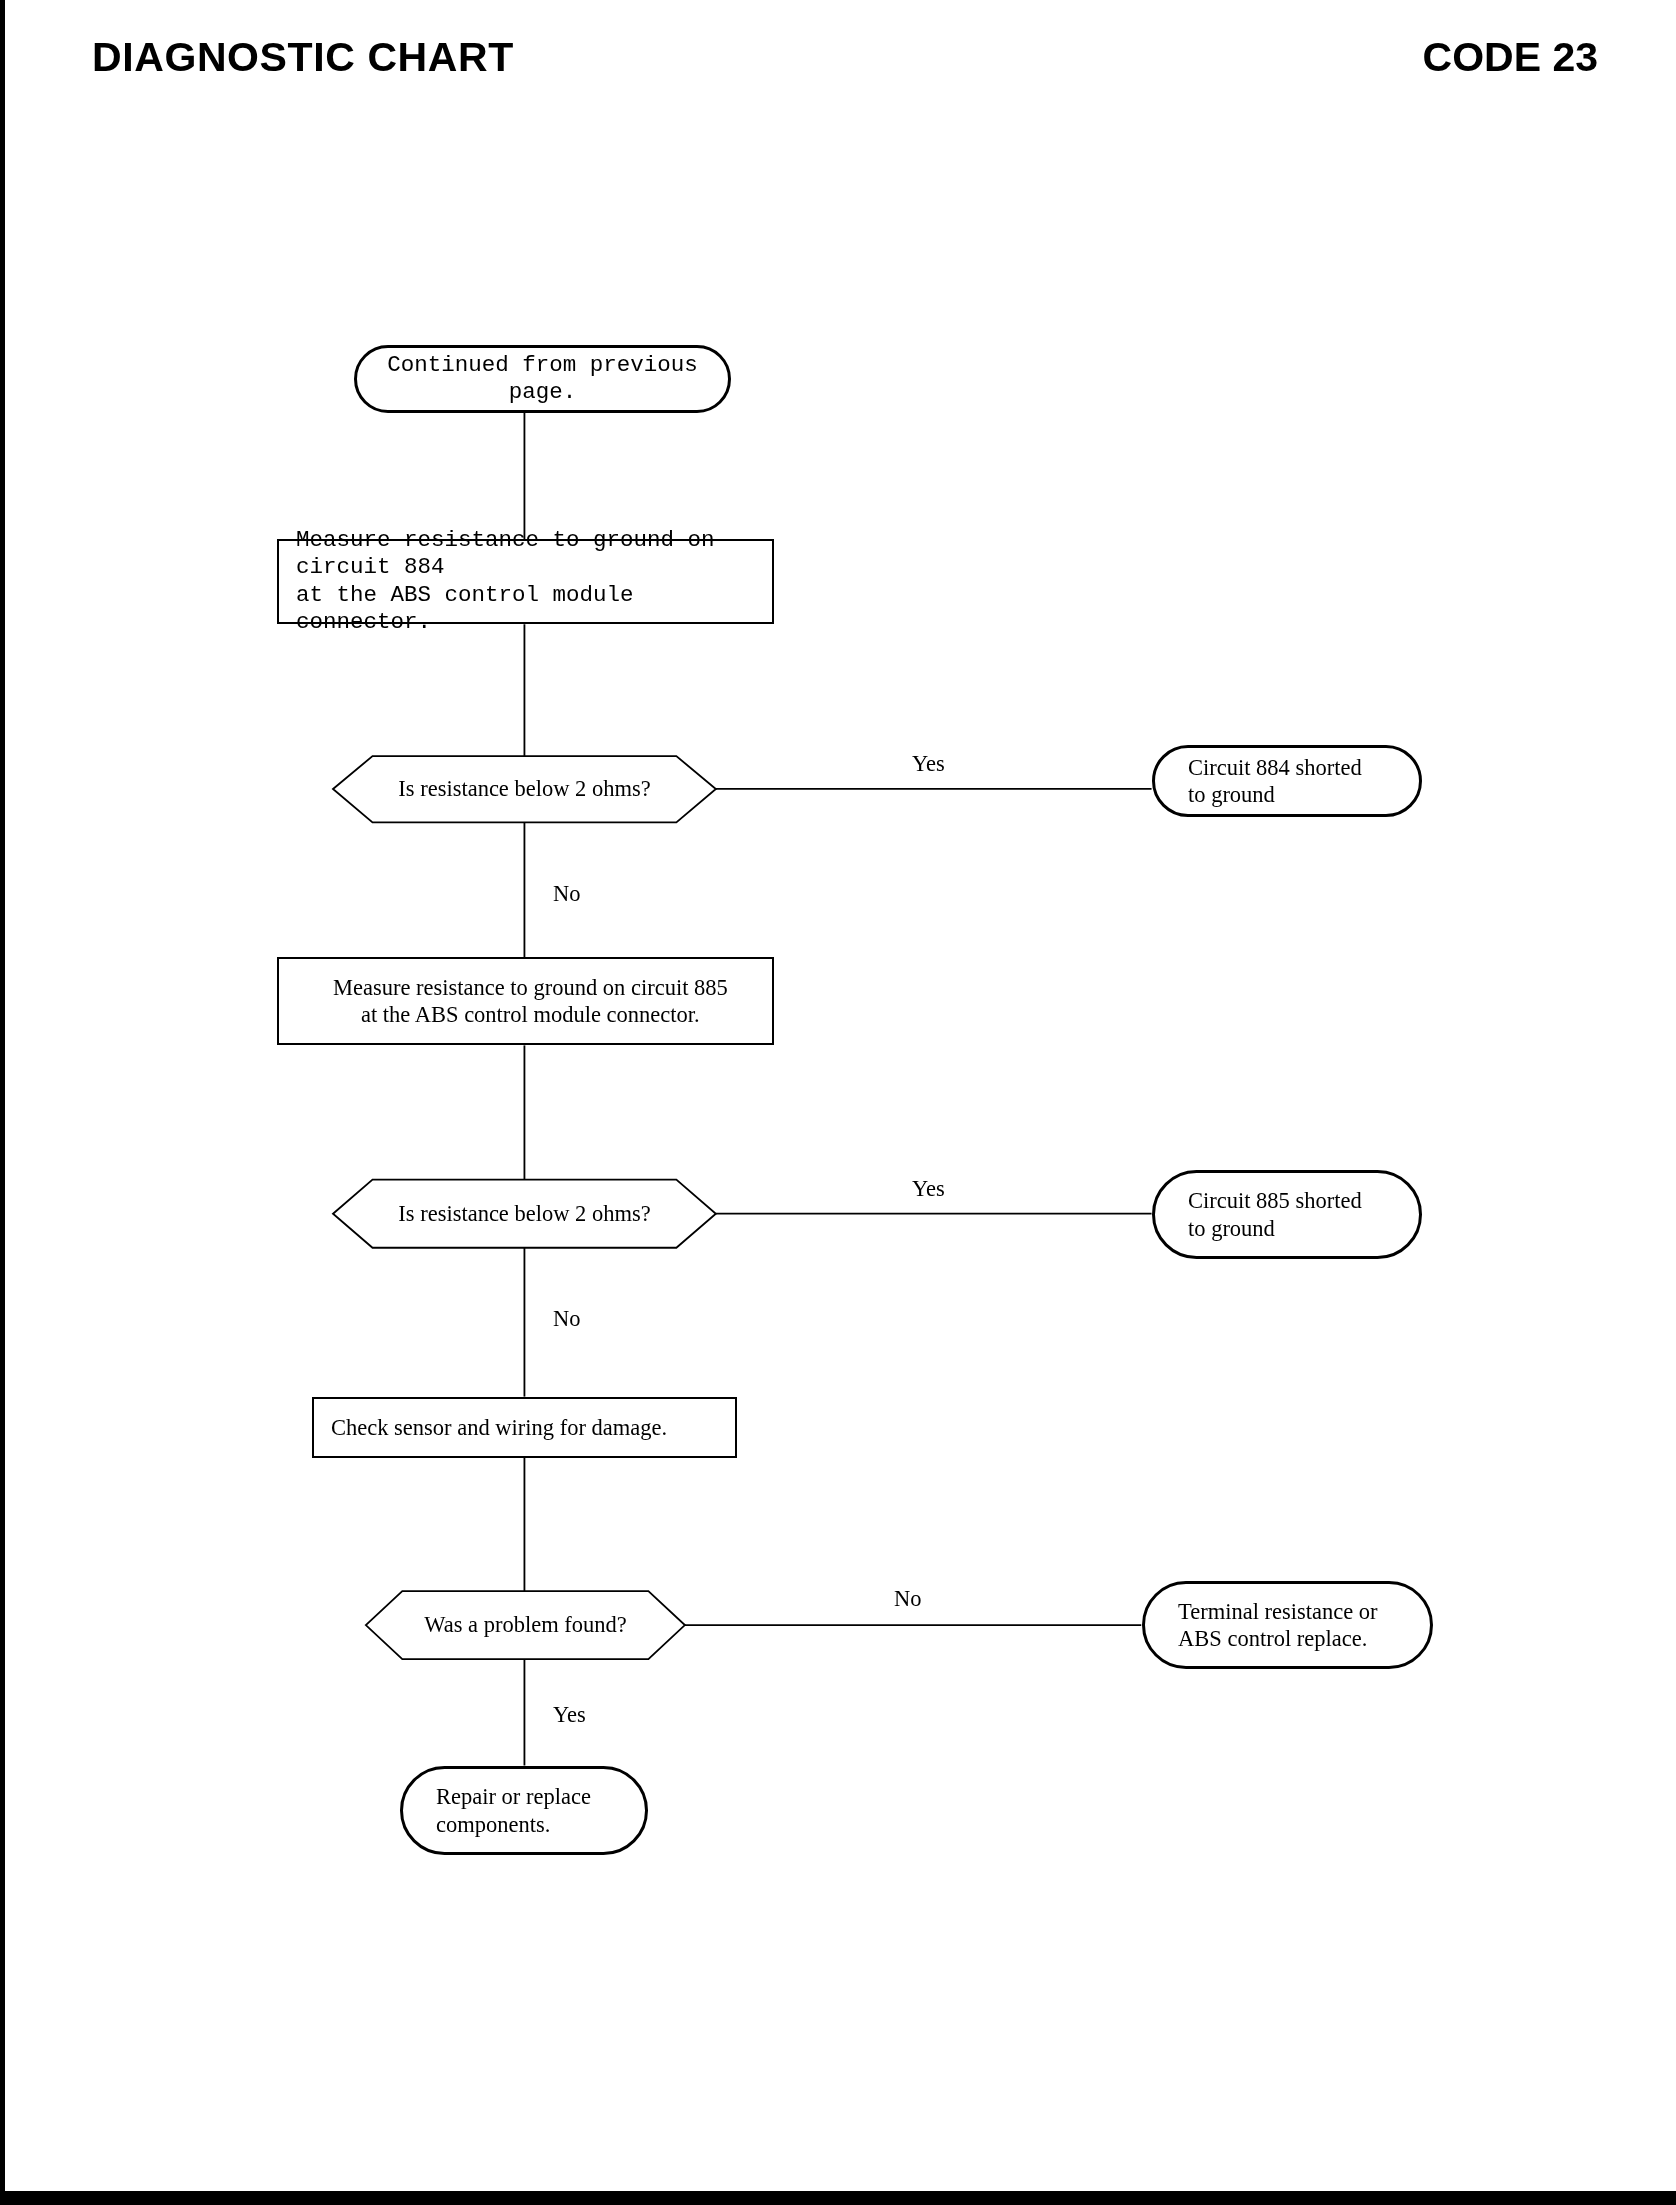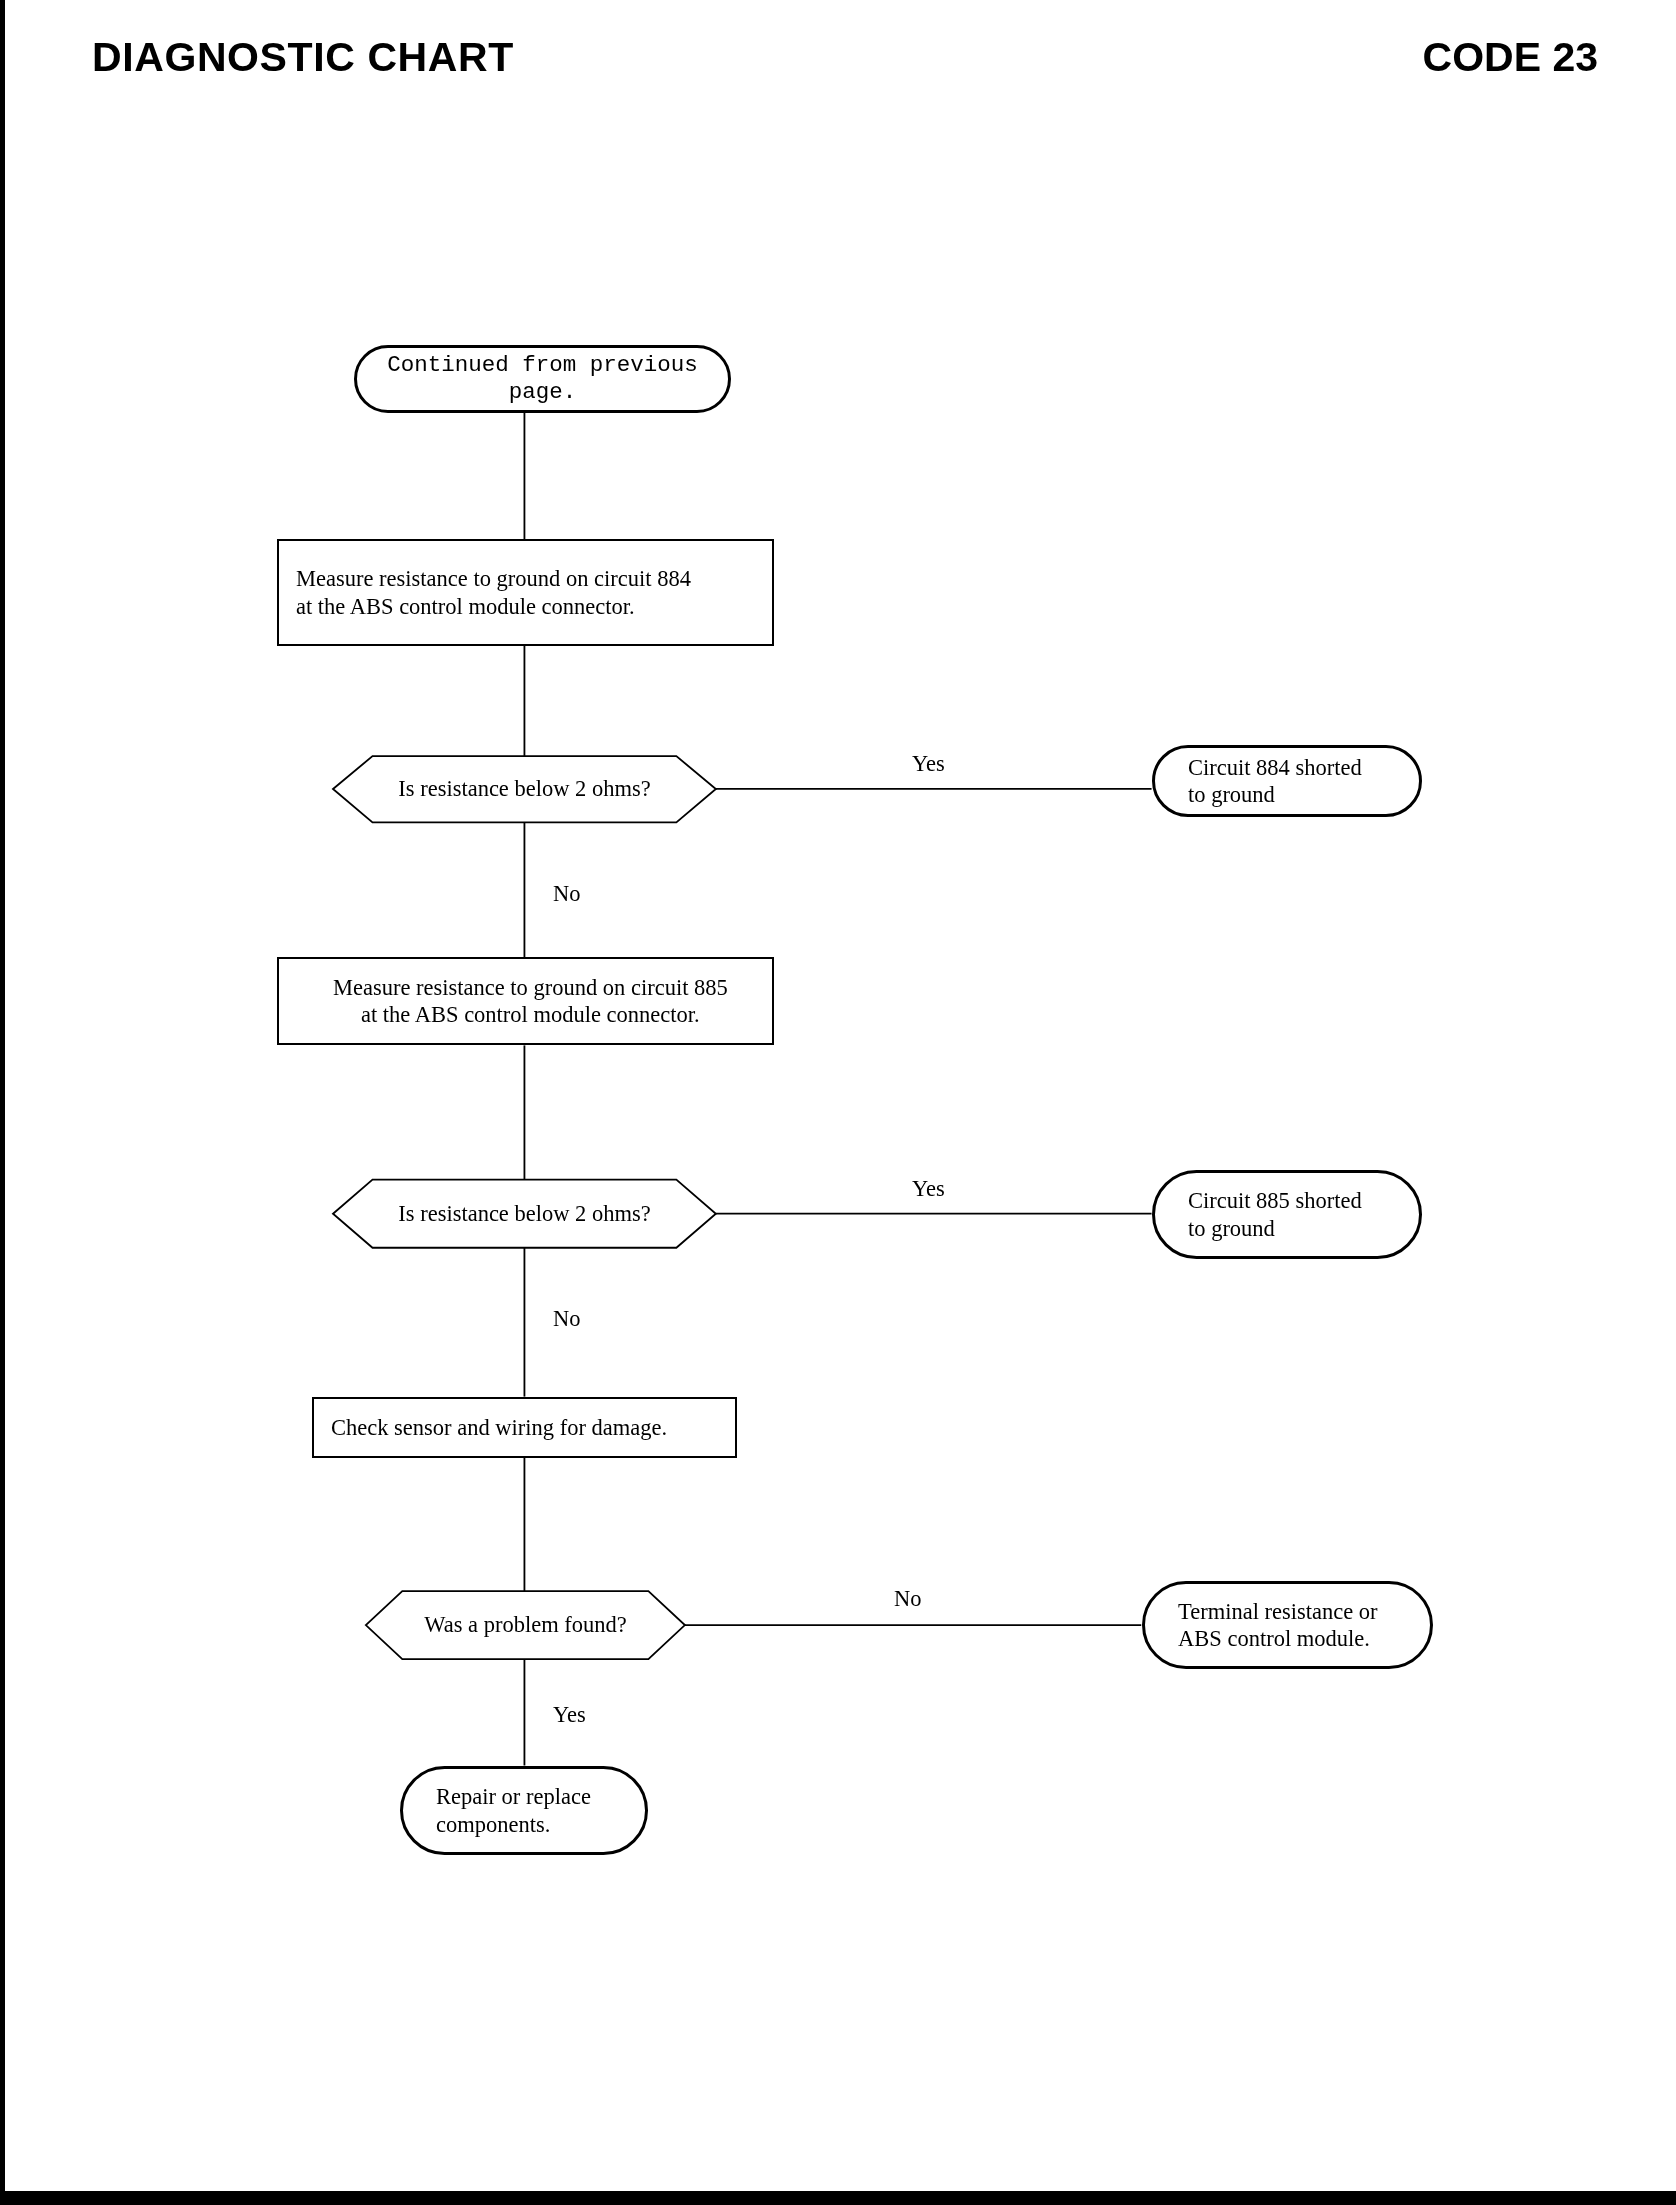--- a/index.html
+++ b/index.html
@@ -71,21 +71,21 @@
 
     <polygon points="548,1298 613,1244 1113,1244 1178,1298 1113,1353 613,1353" fill="#ffffff" stroke="#000" stroke-width="3"></polygon>
     <polygon points="548,1997 613,1941 1113,1941 1178,1997 1113,2053 613,2053" fill="#ffffff" stroke="#000" stroke-width="3"></polygon>
     <polygon points="602,2674 662,2618 1067,2618 1127,2674 1067,2730 662,2730" fill="#ffffff" stroke="#000" stroke-width="3"></polygon>
   </svg>
 
   <div class="node terminator" style="left:354px; top:345px; width:377px; height:68px;font-family:Liberation Mono, monospace;">
     <div class="center">Continued from previous page.</div>
   </div>
 
-  <div class="node rect pad" style="left:277px; top:539px; width:497px; height:107px;">
+  <div class="node rect pad" style="left:277px; top:539px; width:497px; height:85px;font-family:Liberation Mono, monospace;">
     <div>Measure resistance to ground on circuit 884</div>
     <div>at the ABS control module connector.</div>
   </div>
 
   <div class="hex-label" style="left:333px; top:756px; width:383px; height:66px;">Is resistance below 2 ohms?</div>
 
   <div class="edge-label" style="left:912px; top:751px;">Yes</div>
   <div class="edge-label" style="left:553px; top:881px;">No</div>
 
   <div class="node terminator pad-pill" style="left:1152px; top:745px; width:270px; height:72px;">
@@ -112,21 +112,21 @@
     <div>Check sensor and wiring for damage.</div>
   </div>
 
   <div class="hex-label" style="left:366px; top:1591px; width:319px; height:68px;">Was a problem found?</div>
 
   <div class="edge-label" style="left:894px; top:1586px;">No</div>
   <div class="edge-label" style="left:553px; top:1702px;">Yes</div>
 
   <div class="node terminator pad-pill" style="left:1142px; top:1581px; width:291px; height:88px;">
     <div>Terminal resistance or</div>
-    <div>ABS control module.</div>
+    <div>ABS control replace.</div>
   </div>
 
   <div class="node terminator pad-pill" style="left:400px; top:1766px; width:248px; height:89px;">
     <div>Repair or replace</div>
     <div>components.</div>
   </div>
 
 </div>
 
 

